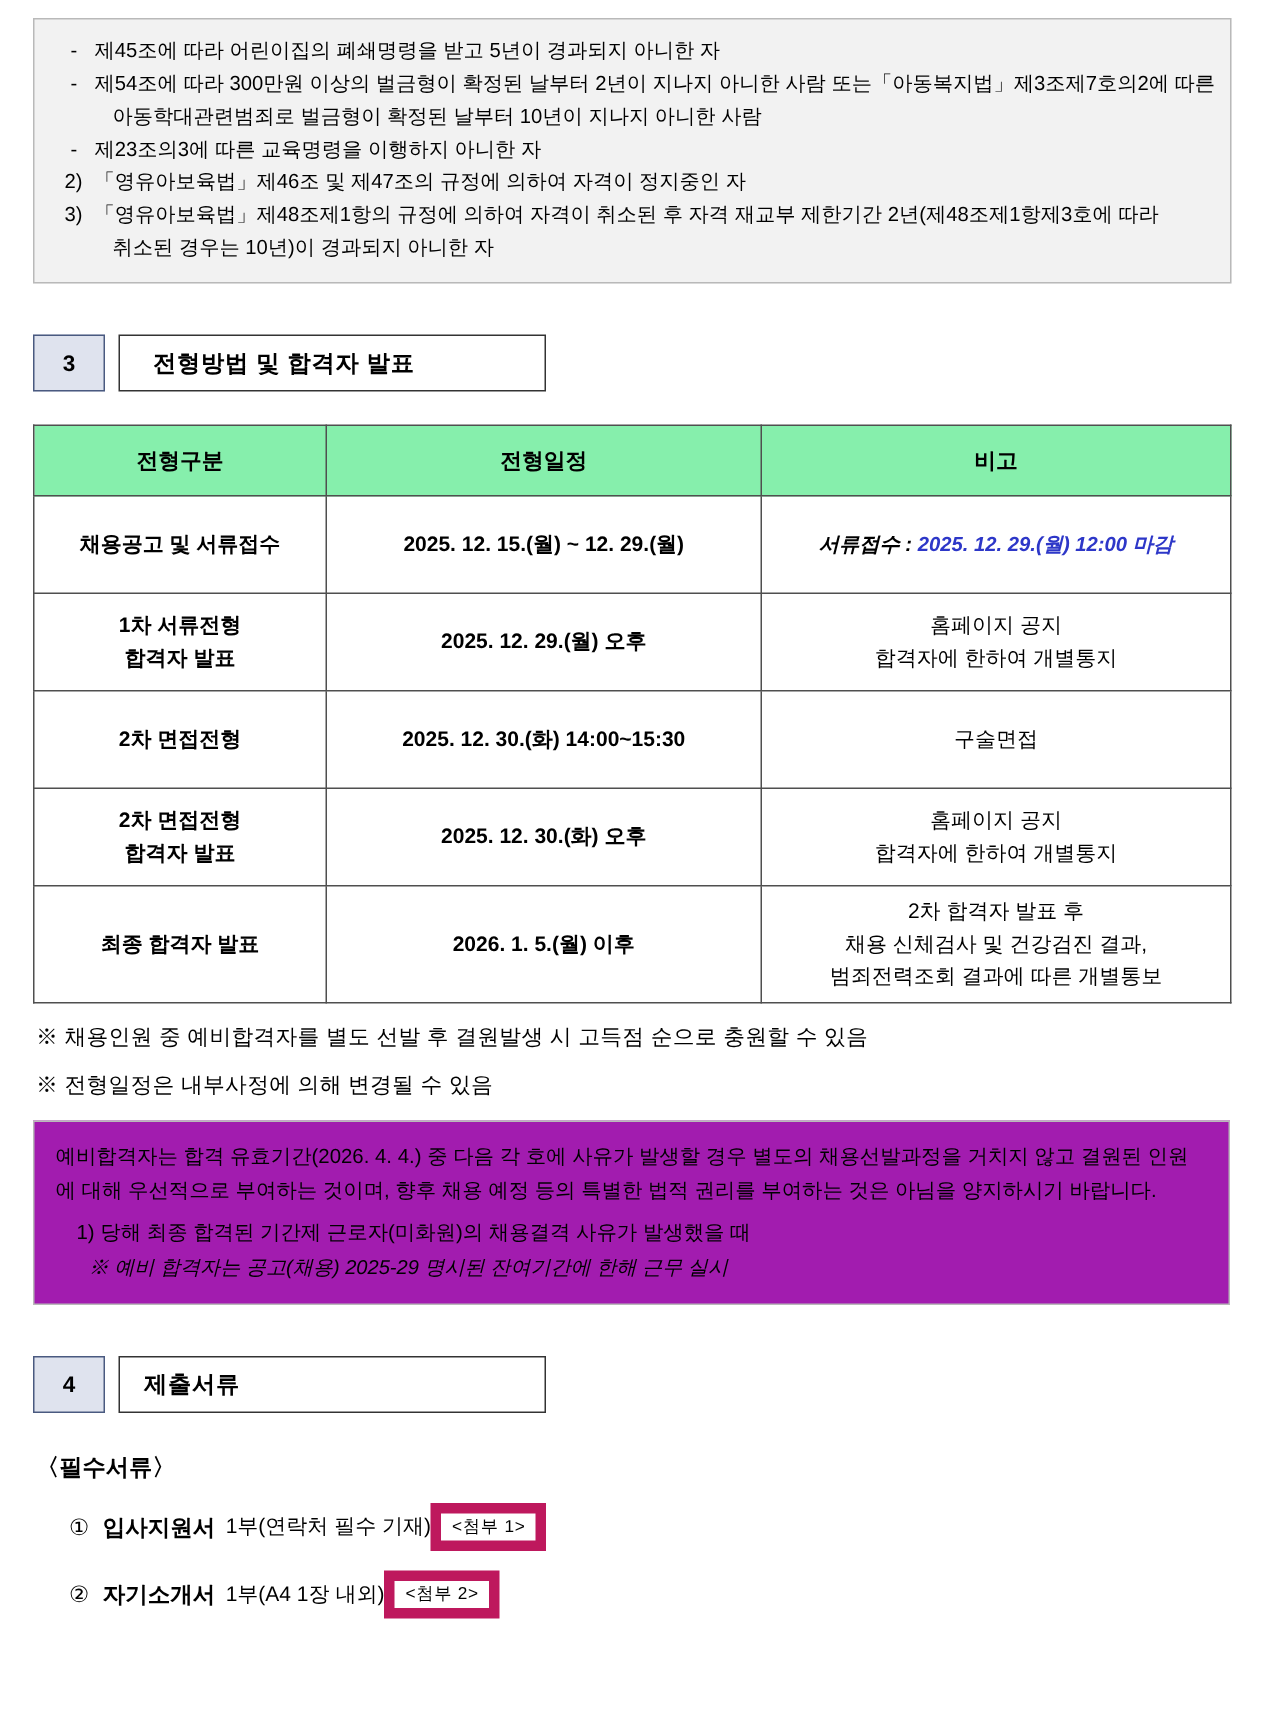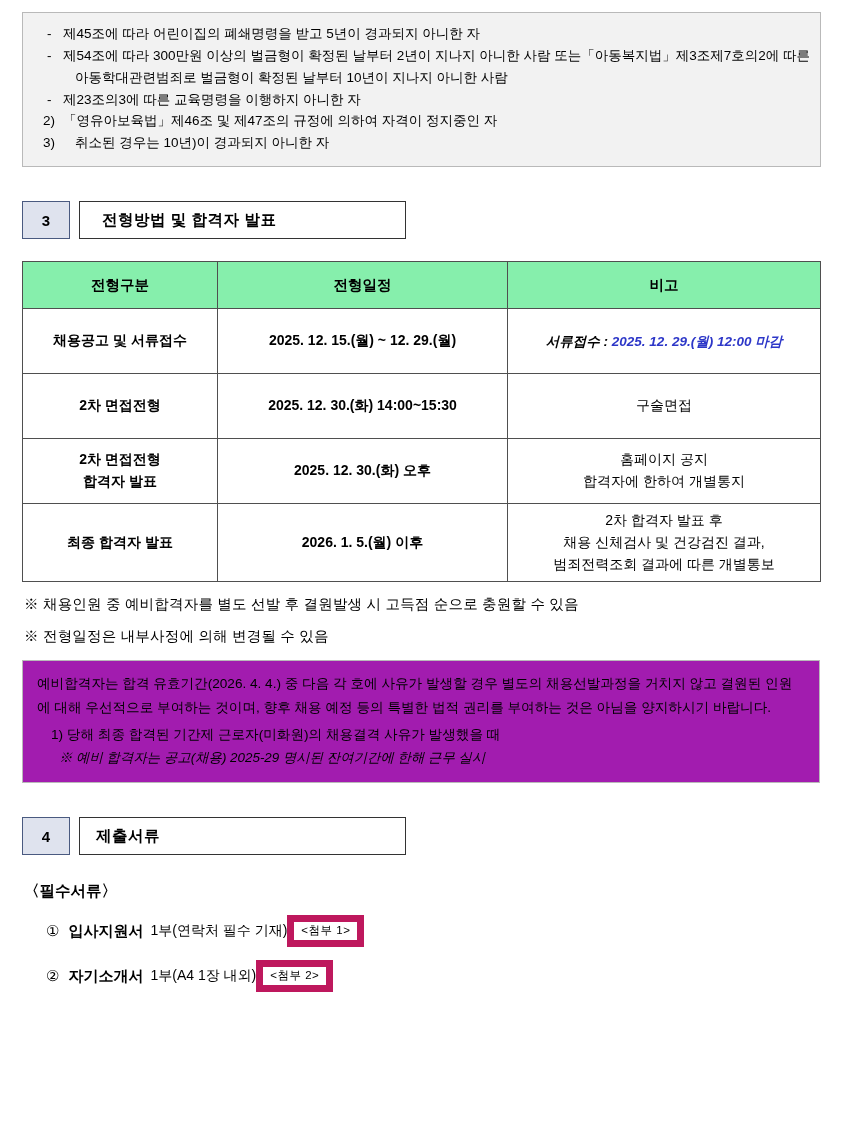--- a/index.html
+++ b/index.html
@@ -70,21 +70,21 @@
     background: #dfe3ee;
     display: flex;
     align-items: center;
     justify-content: center;
     font-weight: bold;
     font-size: 15px;
     box-sizing: border-box;
   }
   .section-title-box {
     margin-left: 9px;
-    width: 327px;
+    width: 285px;
     height: 38px;
     border: 1.5px solid #333333;
     display: flex;
     align-items: center;
     box-sizing: border-box;
     padding-left: 22px;
     font-weight: bold;
     font-size: 15.5px;
     letter-spacing: 0.5px;
   }
@@ -219,20 +219,21 @@
     <div class="note-line dash-item">
       <span class="dash">-</span>
       <span>제23조의3에 따른 교육명령을 이행하지 아니한 자</span>
     </div>
     <div class="note-line num-item">
       <span class="num">2)</span>
       <span>「영유아보육법」제46조 및 제47조의 규정에 의하여 자격이 정지중인 자</span>
     </div>
     <div class="note-line num-item">
       <span class="num">3)</span>
+      <span>「영유아보육법」제48조제1항의 규정에 의하여 자격이 취소된 후 자격 재교부 제한기간 2년(제48조제1항제3호에 따라</span>
     </div>
     <div class="note-line indent-2">
       <span>취소된 경우는 10년)이 경과되지 아니한 자</span>
     </div>
   </div>
 
   <div class="section">
     <div class="section-num">3</div>
     <div class="section-title-box">전형방법 및 합격자 발표</div>
   </div>
@@ -252,20 +253,31 @@
     </thead>
     <tbody>
       <tr>
         <td class="c1">채용공고 및 서류접수</td>
         <td class="c2">2025. 12. 15.(월)  ~  12. 29.(월)</td>
         <td class="c3">
           <span class="emph-italic">서류접수 : </span><span class="emph-italic blue">2025. 12. 29.(월) 12:00 마감</span>
         </td>
       </tr>
       <tr>
+        <td class="c1 cell-lines">
+          <span>1차 서류전형</span>
+          <span>합격자 발표</span>
+        </td>
+        <td class="c2">2025. 12. 29.(월) 오후</td>
+        <td class="c3 cell-lines">
+          <span>홈페이지 공지</span>
+          <span>합격자에 한하여 개별통지</span>
+        </td>
+      </tr>
+      <tr>
         <td class="c1">2차 면접전형</td>
         <td class="c2">2025. 12. 30.(화) 14:00~15:30</td>
         <td class="c3 cell-lines">
           <span>구술면접</span>
         </td>
       </tr>
       <tr>
         <td class="c1 cell-lines">
           <span>2차 면접전형</span>
           <span>합격자 발표</span>

